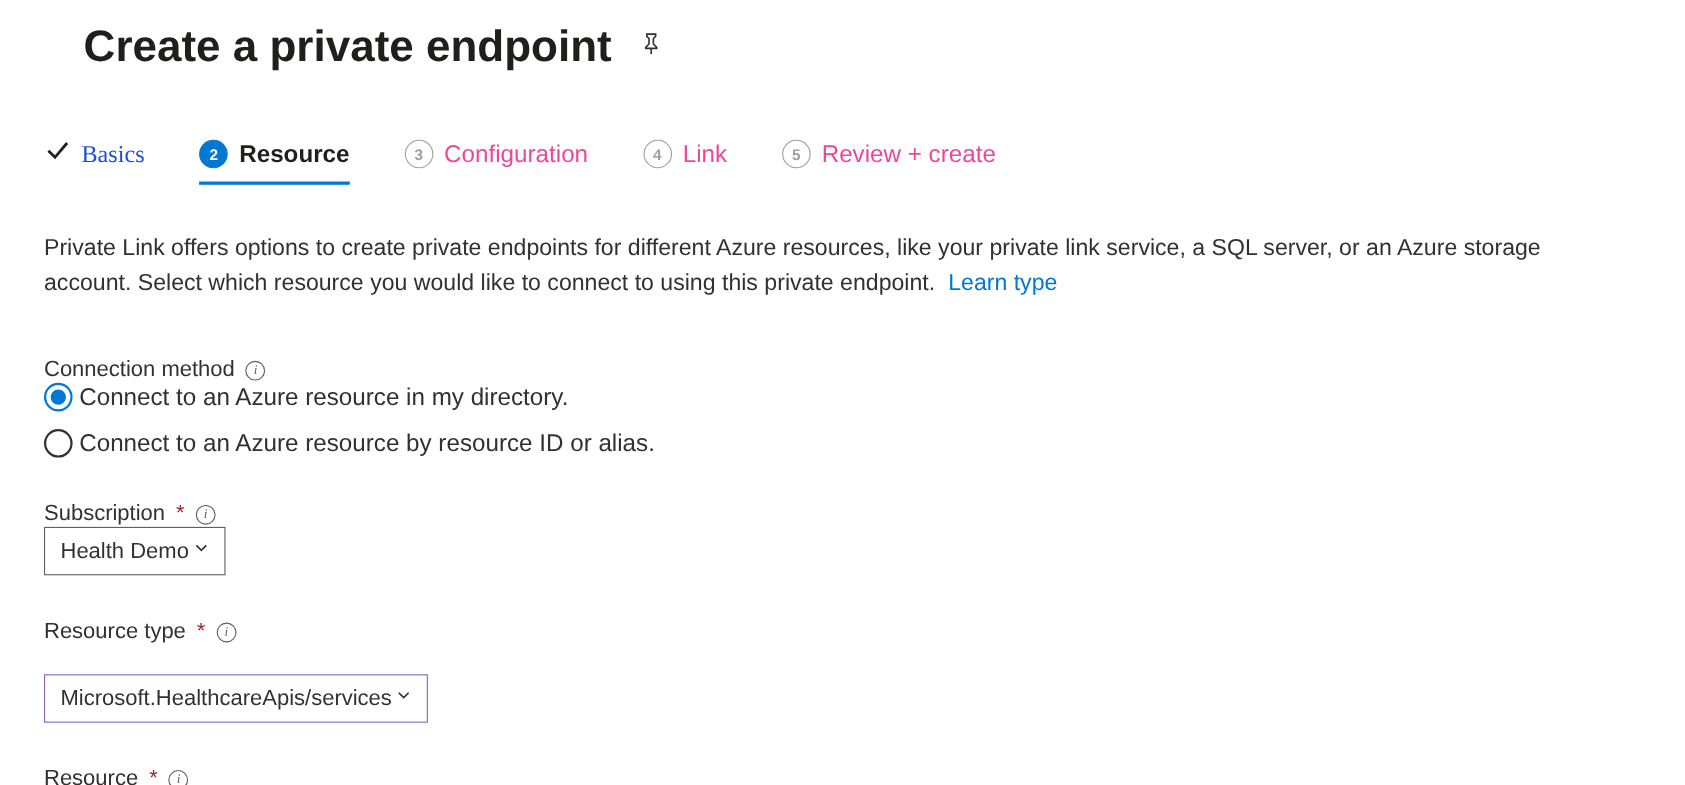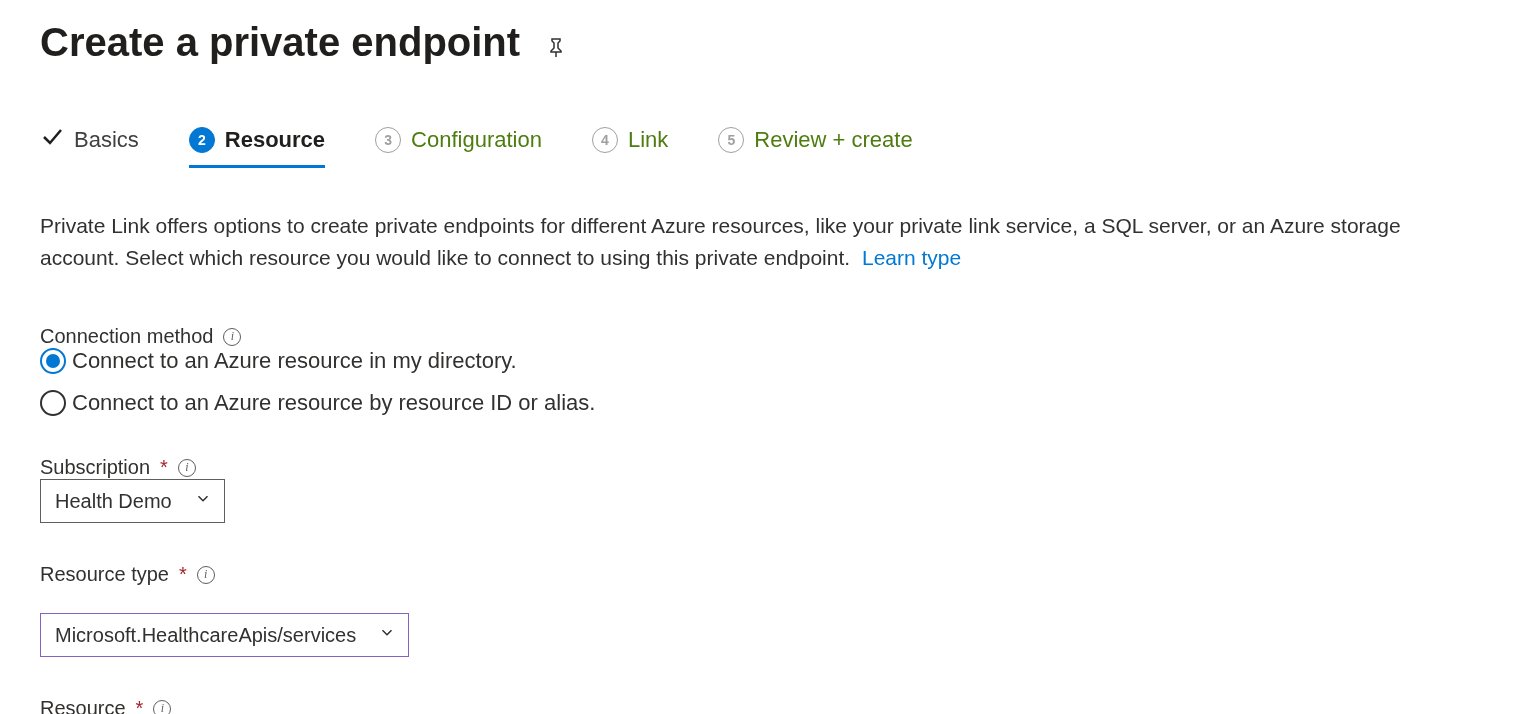--- a/index.html
+++ b/index.html
@@ -5,23 +5,24 @@
     * { box-sizing: border-box; margin: 0; padding: 0; }
     body {
       font-family: "Segoe UI", -apple-system, BlinkMacSystemFont, sans-serif;
       background: #ffffff;
       color: #323130;
       padding: 20px 40px;
       font-size: 18px;
     }
     .page-header {
       display: flex;
-      align-items: flex-end;
+      align-items: center;
       gap: 24px;
       margin-bottom: 60px;
+      margin-left: 36px;
     }
     .page-title {
       font-size: 40px;
       font-weight: 600;
       color: #201f1e;
     }
     .pin-icon svg {
       width: 24px;
       height: 24px;
       stroke: #323130;
@@ -40,22 +41,22 @@
       gap: 10px;
       padding-bottom: 10px;
       cursor: pointer;
       font-size: 22px;
       border-bottom: 3px solid transparent;
     }
     .tab.active {
       border-bottom-color: #0078d4;
     }
     .tab.active .tab-label { font-weight: 600; color: #201f1e; }
-    .tab.completed .tab-label { font-weight: 400; color: #404040; }
-    .tab.pending .tab-label { color: #4d7c0f; }
+    .tab.completed .tab-label { font-weight: 400; color: #1d4ed8; font-family: Liberation Serif, serif; }
+    .tab.pending .tab-label { color: #ec4899; }
     .tab-number {
       width: 26px;
       height: 26px;
       border-radius: 50%;
       display: inline-flex;
       align-items: center;
       justify-content: center;
       font-size: 14px;
       font-weight: 600;
     }
@@ -133,21 +134,21 @@
       content: "";
       width: 14px;
       height: 14px;
       background: #0078d4;
       border-radius: 50%;
     }
     .select {
       width: 100%;
       height: 44px;
       border: 1px solid #605e5c;
-      padding: 0 52px 0 14px;
+      padding: 0 32px 0 14px;
       font-size: 20px;
       background: #fff;
       display: flex;
       align-items: center;
       position: relative;
       cursor: pointer;
     }
     .select.purple { border-color: #8661c5; margin-top: 27px; }
     .select.focused { border: 8px solid #a16207; padding-left: 13px; }
     .select .chevron {

